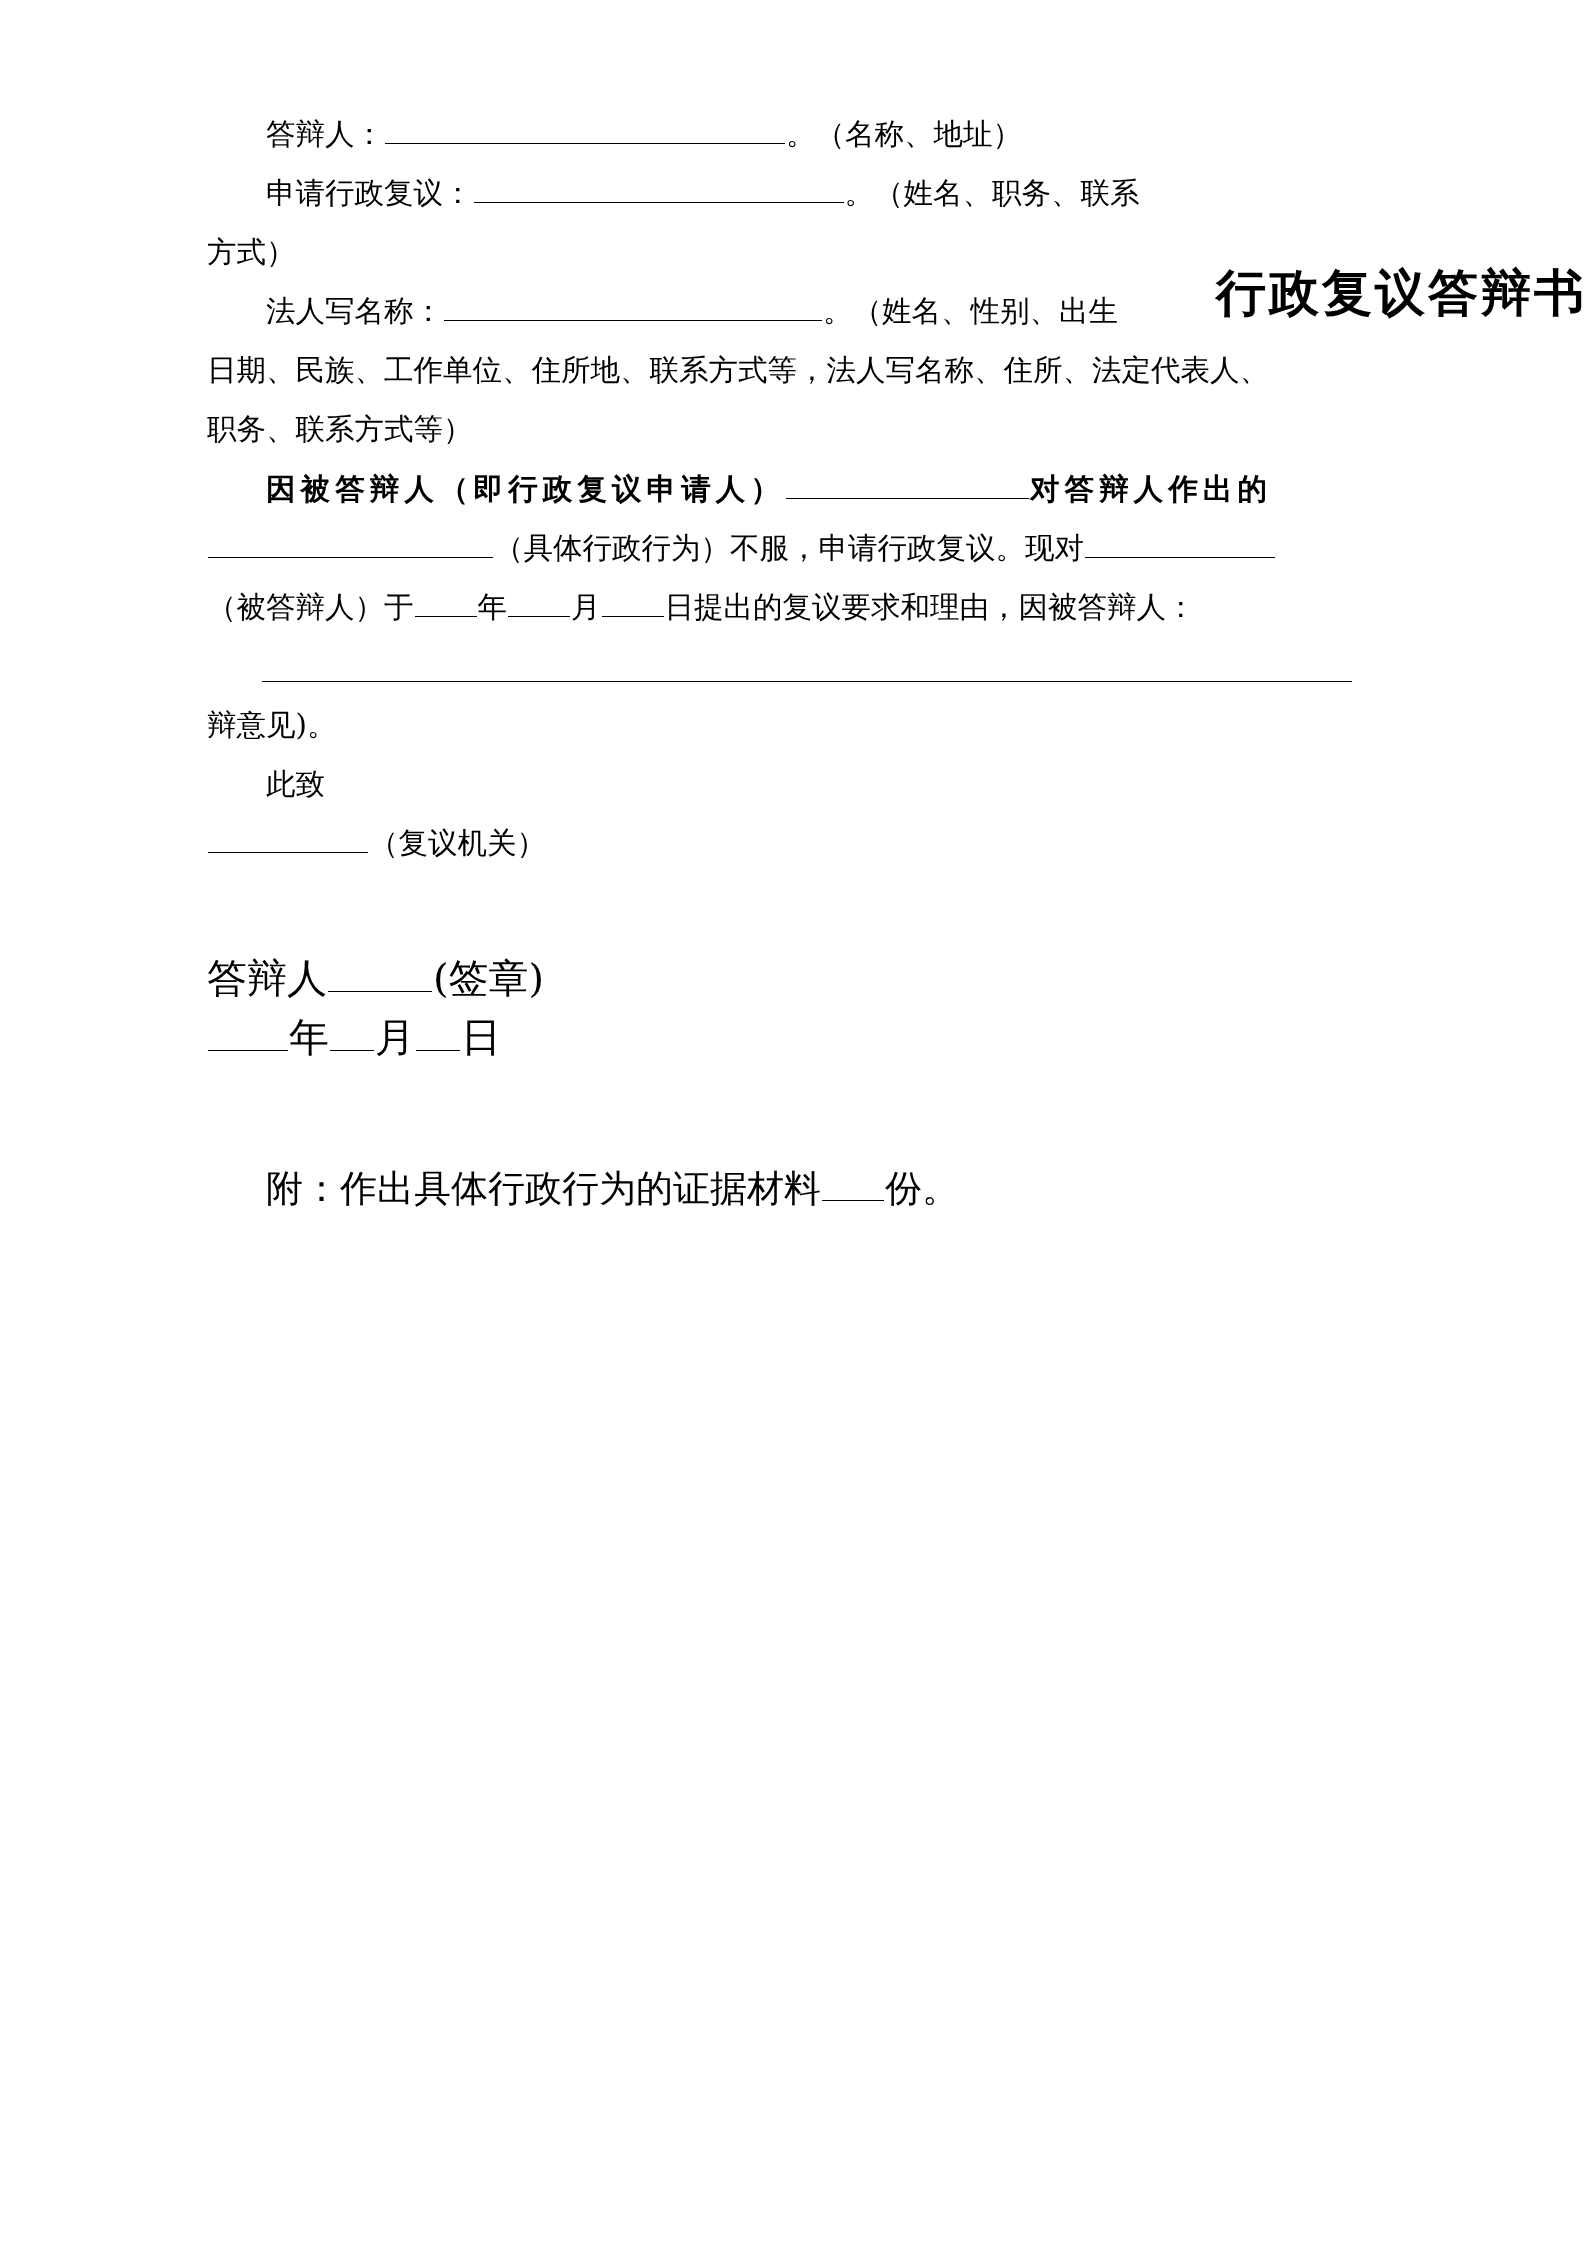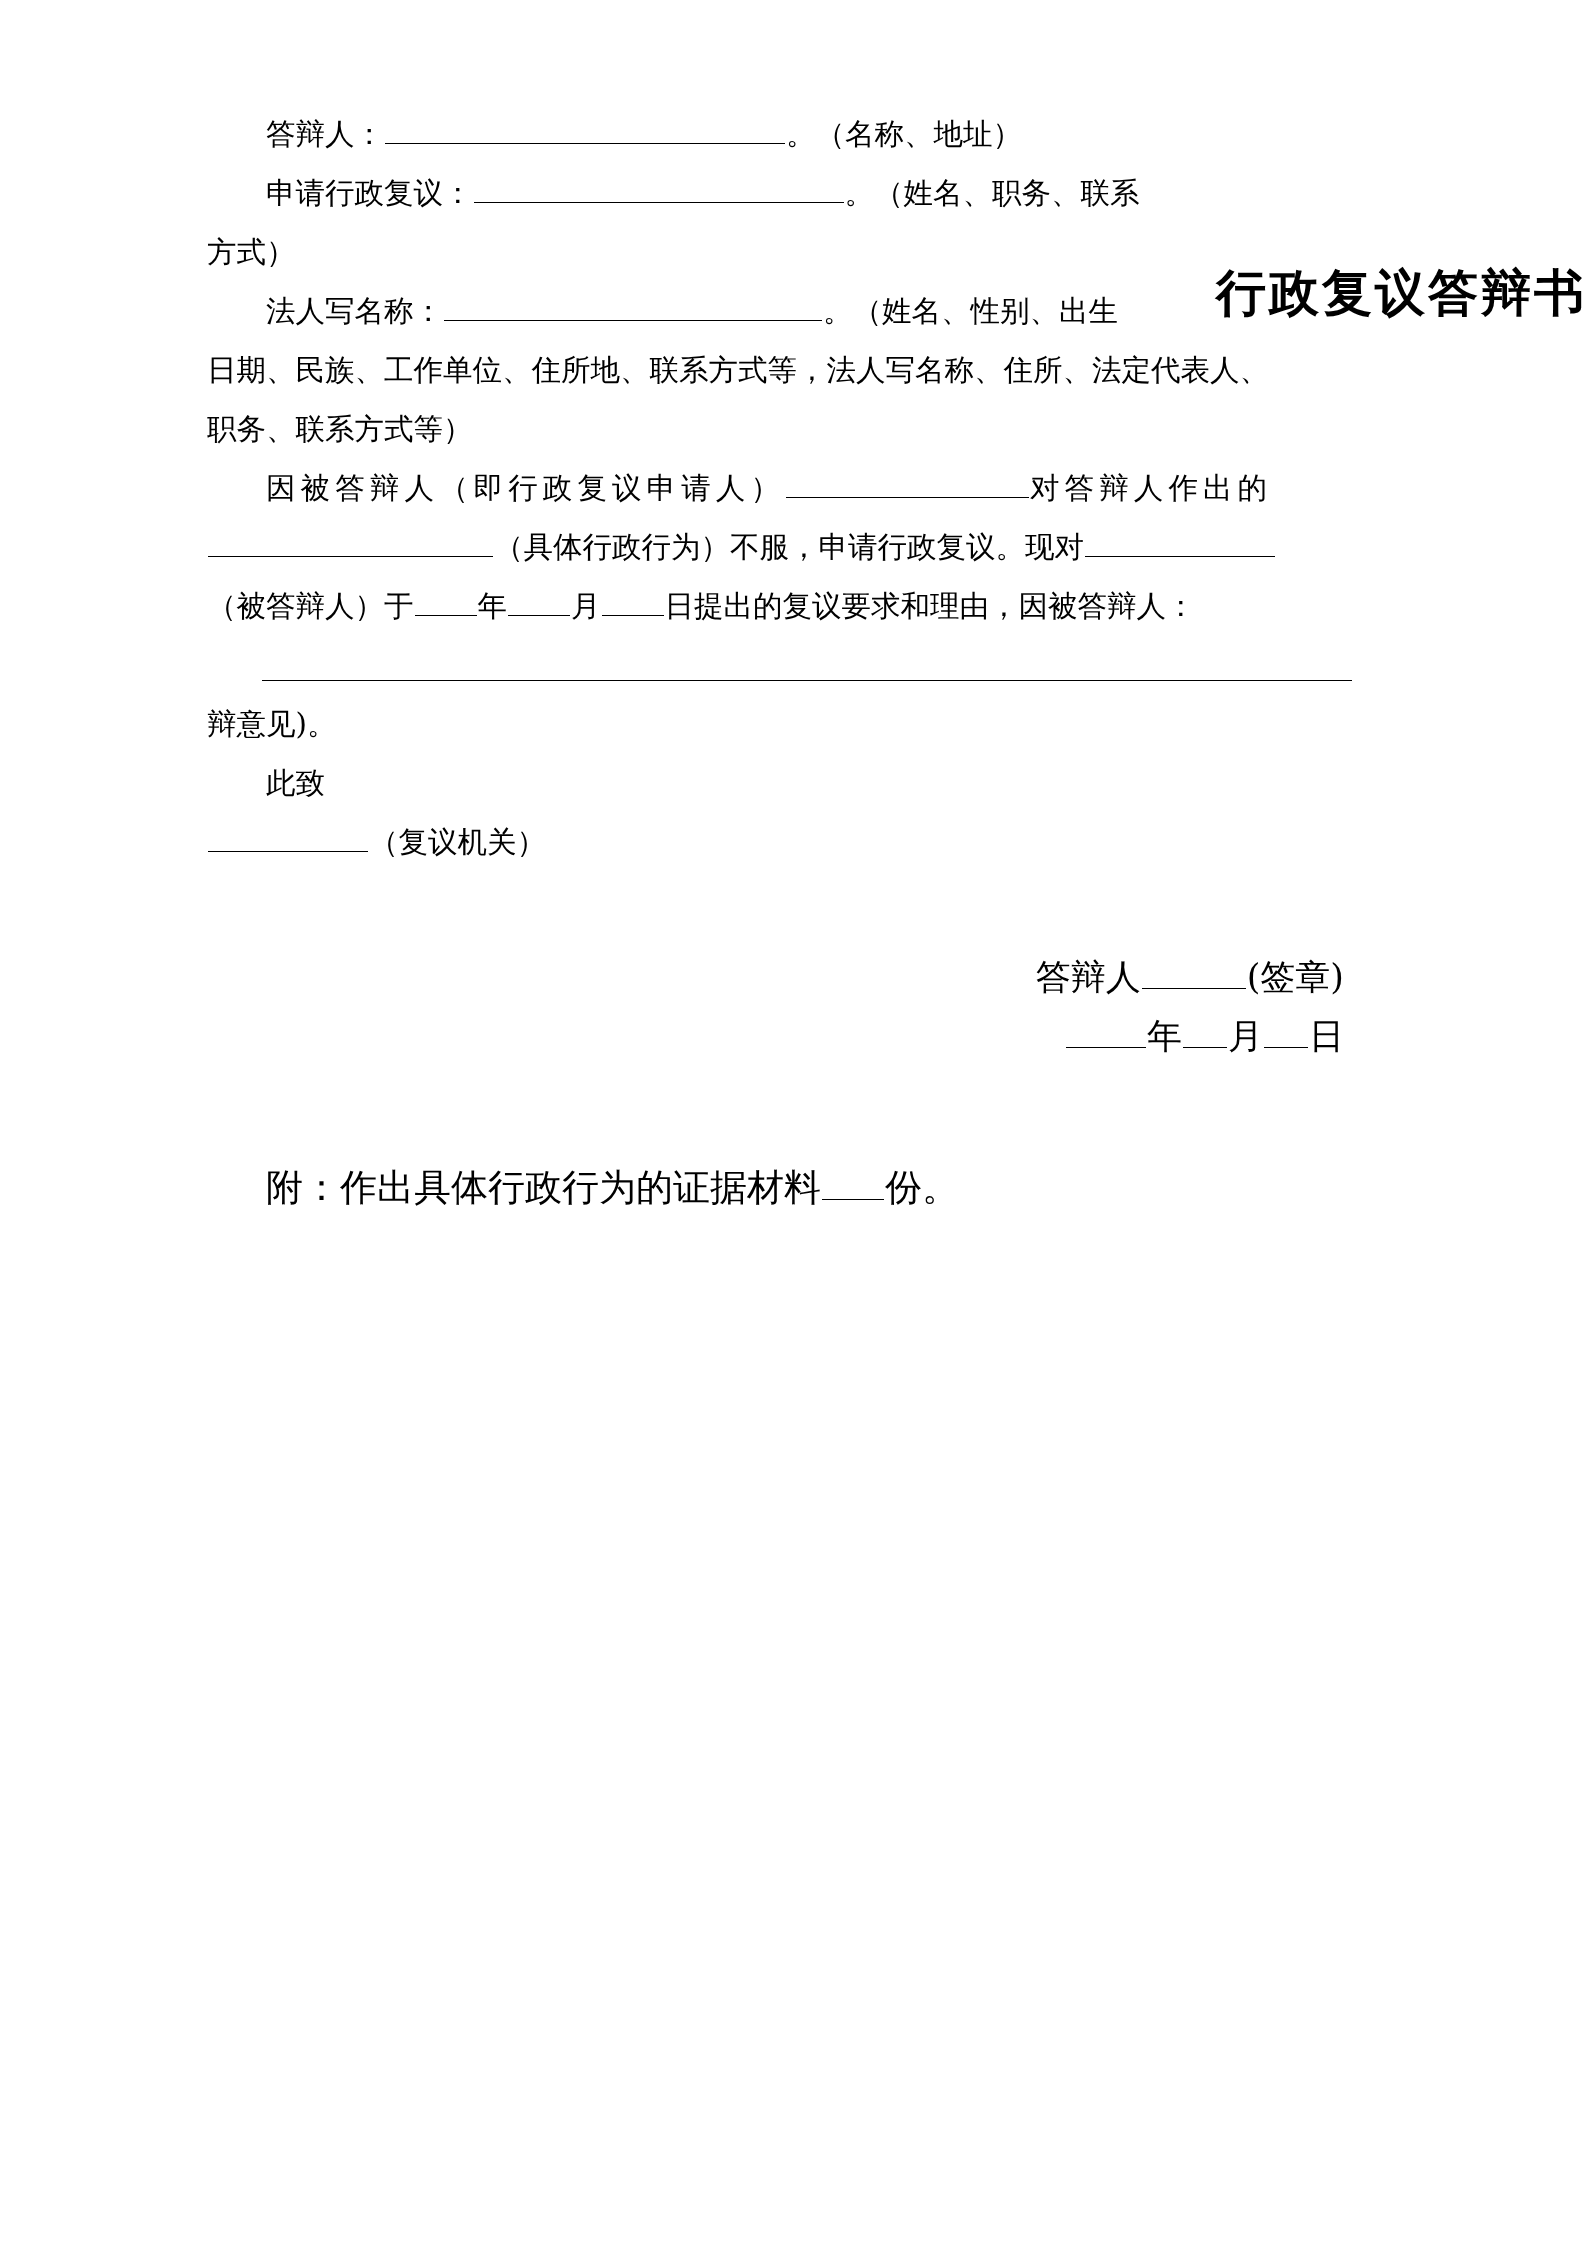--- a/index.html
+++ b/index.html
@@ -70,20 +70,21 @@
   .u-xs   { width: 44px; }
   .u-s    { width: 62px; }
   .u-sig  { width: 104px; }
   .u-org  { width: 160px; }
   .u-name { width: 400px; }
   .u-act  { width: 243px; }
   .u-now  { width: 190px; }
 
   .loose {
     letter-spacing: 5.1px;
+    font-weight: bold;
   }
 
   
   .rule-row {
     height: 59px;
     position: relative;
   }
   .rule {
     position: absolute;
     bottom: 14px;
@@ -98,22 +99,21 @@
     right: 0;
     bottom: 6px;
     font-size: 29.5px;
     line-height: 1;
   }
 
   .block-cizhi { text-indent: 59px; }
 
   .sign-block {
     margin-top: 76px;
-    text-align: right;
-    font-size: 35px;
+    font-size: 40px;
     line-height: 59px;
   }
   .sign-line-1 { padding-right: 8px; }
   .sign-line-2 { padding-right: 8px; }
 
   .attach {
     margin-top: 92px;
     text-indent: 59px;
     font-size: 37px;
     line-height: 59px;

